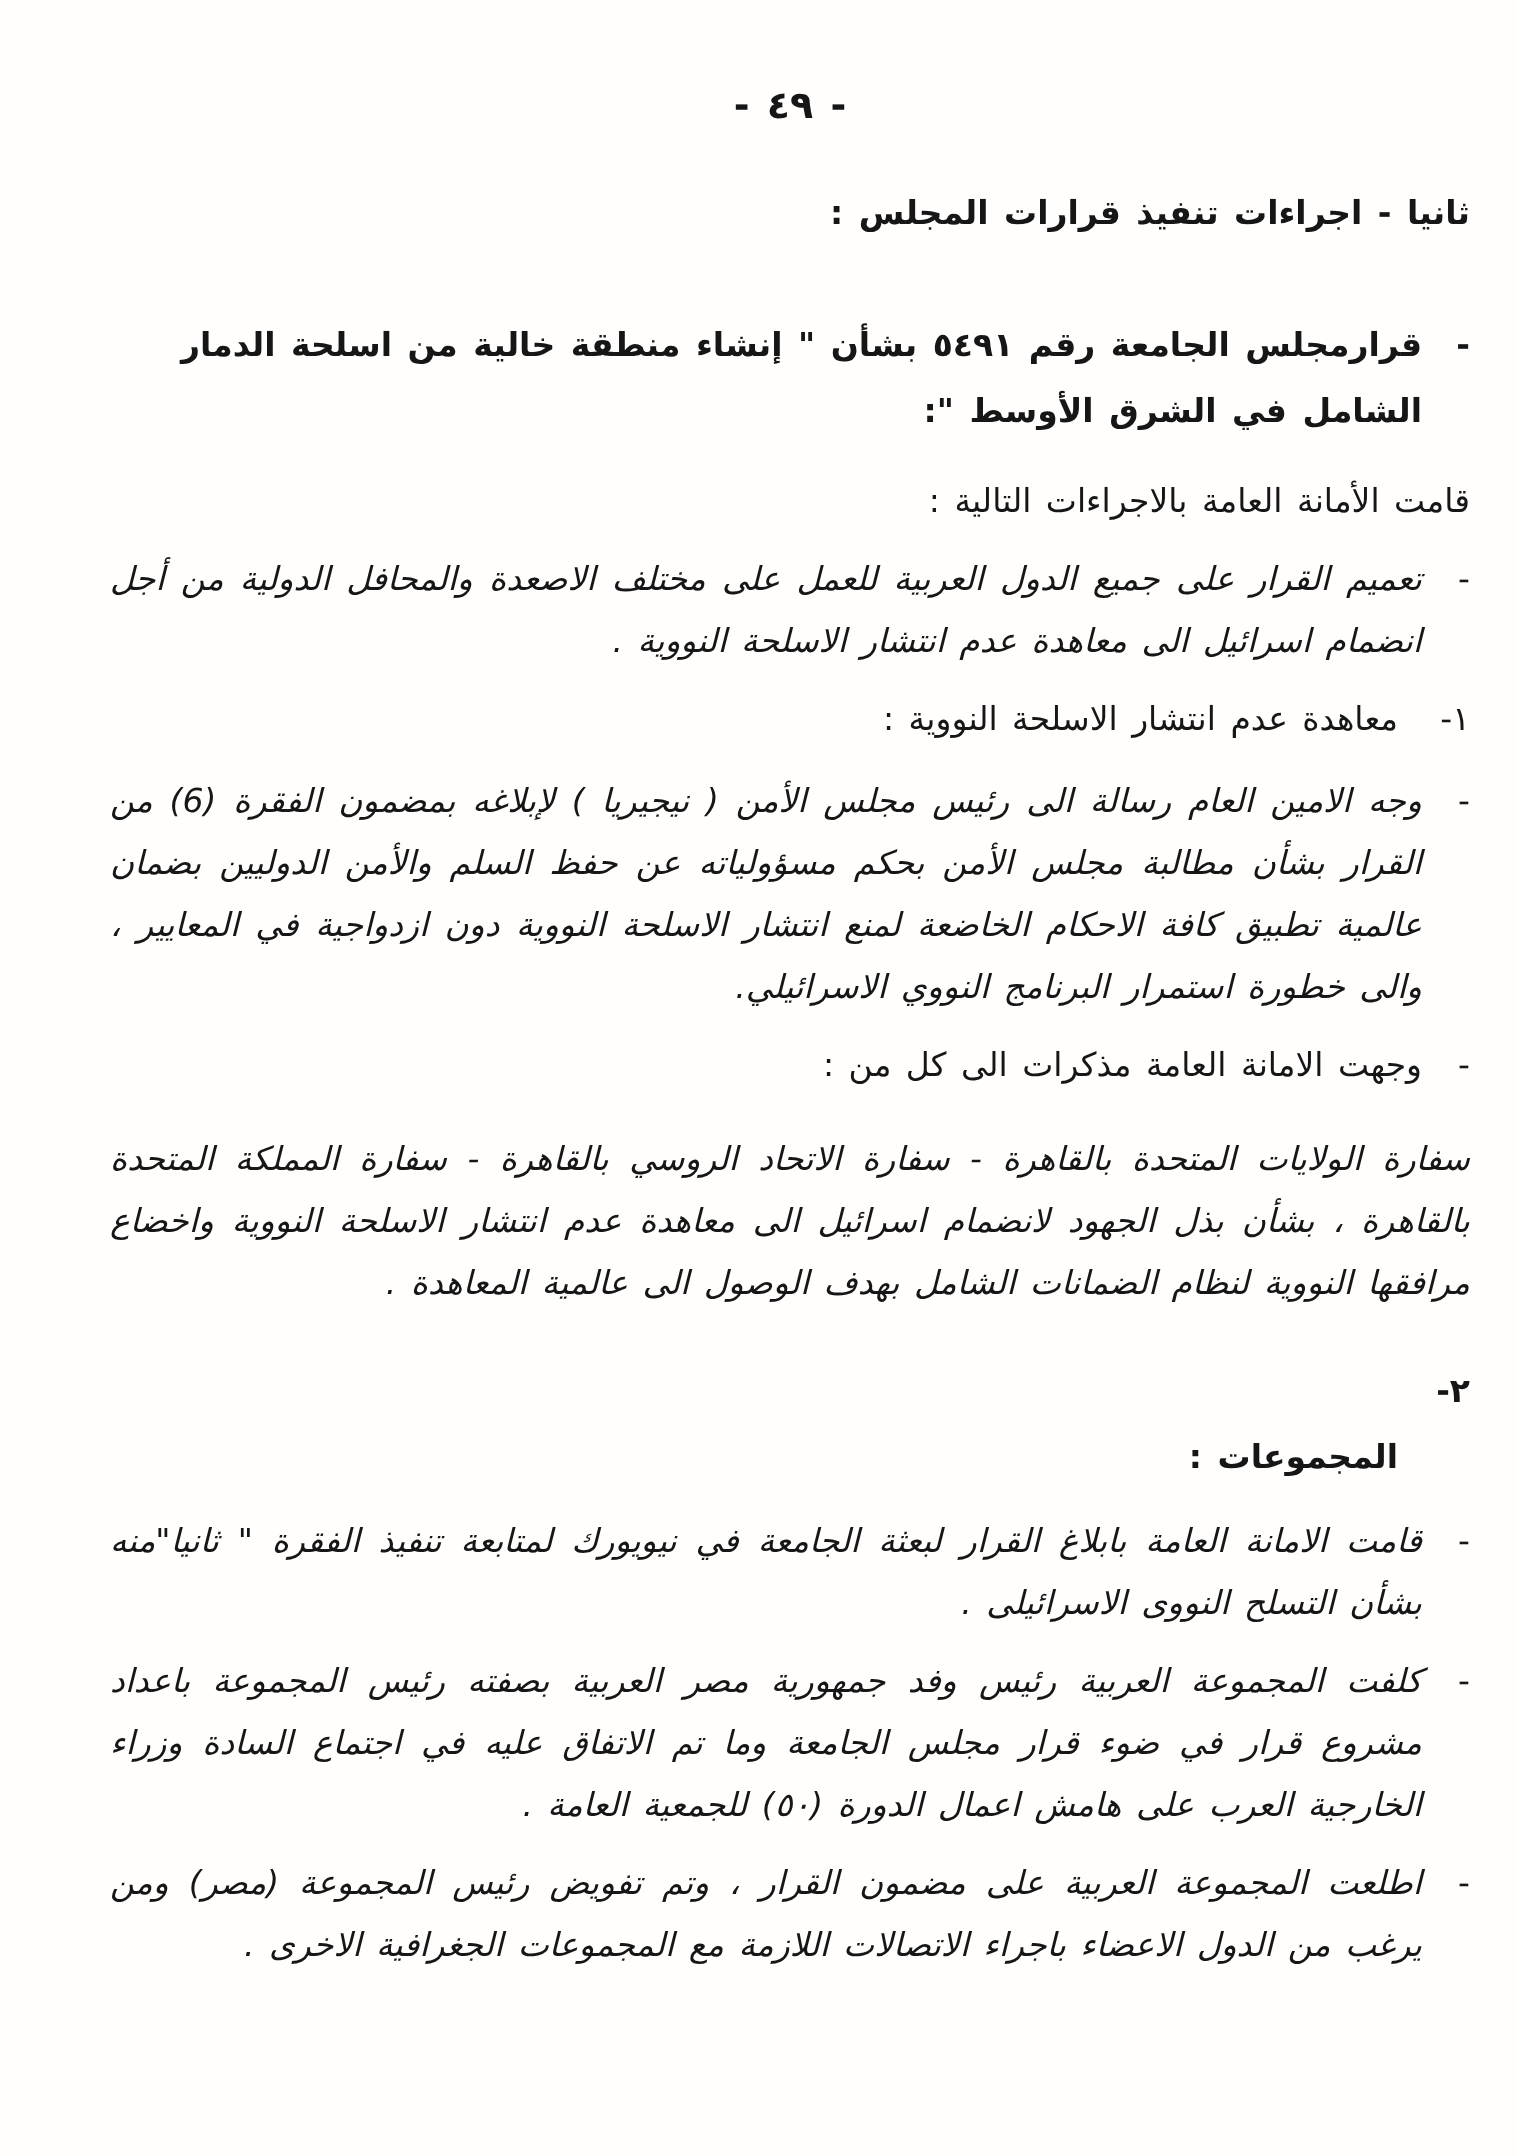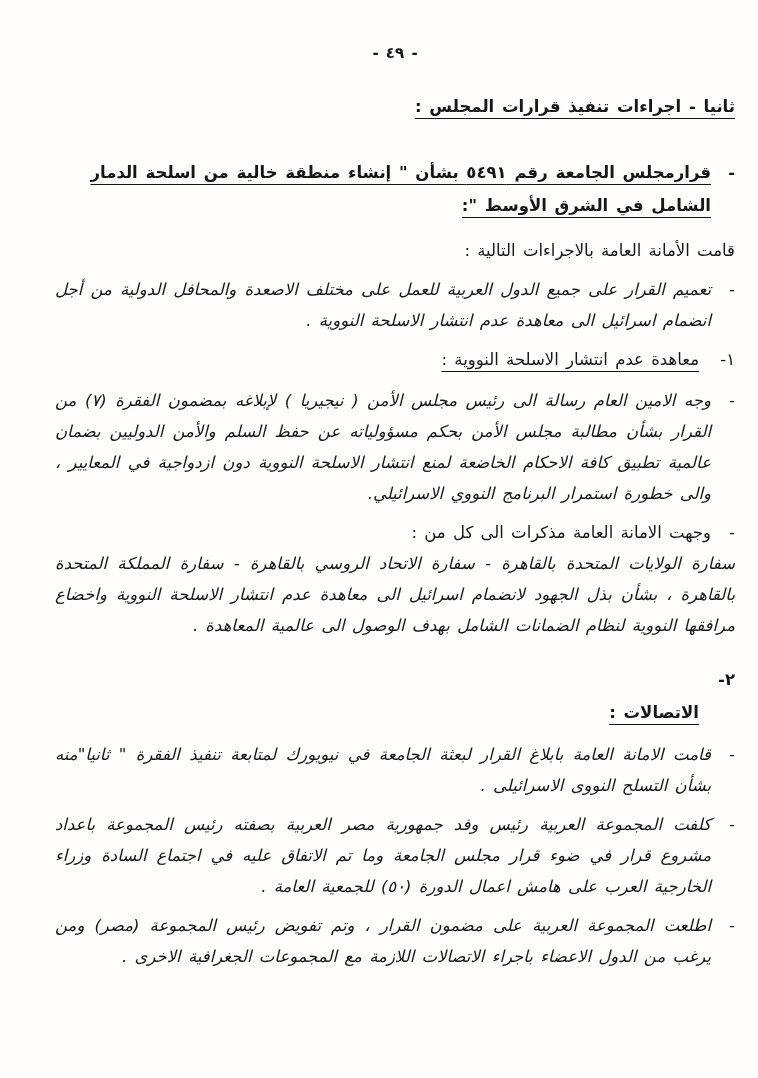--- a/index.html
+++ b/index.html
@@ -15,44 +15,43 @@
     font-family: "DejaVu Sans", sans-serif;
     font-size: 16.5px;
     line-height: 31px;
     word-spacing: 2px;
     padding: 38px 23px 0 55px;
     overflow: hidden;
   }
   .page-number {
     direction: ltr;
     text-align: center;
-    font-size: 15px;
+    font-size: 19px;
     font-weight: bold;
     letter-spacing: 2px;
     margin-bottom: 4px;
   }
   .u {
-    text-decoration: underline;
     text-decoration-thickness: 1.4px;
     text-underline-offset: 6px;
   }
   .bold { font-weight: bold; }
   .main-heading { margin-top: 22px; font-size: 16.5px; }
   .hang { display: flex; align-items: flex-start; }
   .marker { flex: 0 0 24px; }
   .num { flex: 0 0 36px; }
   .hang-body { flex: 1 1 auto; }
   .just { text-align: justify; text-justify: inter-word; font-style: italic; }
   .res-title { margin-top: 34px; line-height: 33px; }
   .para { margin-top: 13px; }
   .mt-sm { margin-top: 8px; }
   .mt-md { margin-top: 10px; }
   .indent-sm { padding-right: 14px; }
   .section-2 { margin-top: 22px; line-height: 33px; }
-  .cont { margin-top: 0; }
+  .cont { margin-top: 16px; }
 </style>
 </head>
 <body>
 
 <div class="page">
 
   <div class="page-number">- ٤٩ -</div>
 
   <div class="main-heading">
     <span class="u bold">ثانيا - اجراءات تنفيذ قرارات المجلس :</span>
@@ -76,35 +75,35 @@
 
   <div class="hang mt-sm">
     <span class="num">١-</span>
     <div class="hang-body">
       <span class="u">معاهدة عدم انتشار الاسلحة النووية :</span>
     </div>
   </div>
 
   <div class="hang mt-md">
     <span class="marker">-</span>
-    <div class="hang-body just">وجه الامين العام رسالة الى رئيس مجلس الأمن ( نيجيريا ) لإبلاغه بمضمون الفقرة (٧) من القرار بشأن مطالبة مجلس الأمن بحكم مسؤولياته عن حفظ السلم والأمن الدوليين بضمان عالمية تطبيق كافة الاحكام الخاضعة لمنع انتشار الاسلحة النووية دون ازدواجية في المعايير ، والى خطورة استمرار البرنامج النووي الاسرائيلي.</div>
+    <div class="hang-body just">وجه الامين العام رسالة الى رئيس مجلس الأمن ( نيجيريا ) لإبلاغه بمضمون الفقرة (6) من القرار بشأن مطالبة مجلس الأمن بحكم مسؤولياته عن حفظ السلم والأمن الدوليين بضمان عالمية تطبيق كافة الاحكام الخاضعة لمنع انتشار الاسلحة النووية دون ازدواجية في المعايير ، والى خطورة استمرار البرنامج النووي الاسرائيلي.</div>
   </div>
 
   <div class="hang mt-sm">
     <span class="marker">-</span>
     <div class="hang-body">وجهت الامانة العامة مذكرات الى كل من :</div>
   </div>
 
   <p class="just cont">سفارة الولايات المتحدة بالقاهرة - سفارة الاتحاد الروسي بالقاهرة - سفارة المملكة المتحدة بالقاهرة ، بشأن بذل الجهود لانضمام اسرائيل الى معاهدة عدم انتشار الاسلحة النووية واخضاع مرافقها النووية لنظام الضمانات الشامل بهدف الوصول الى عالمية المعاهدة .</p>
 
   <div class="hang section-2">
     <span class="num bold">٢-</span>
     <div class="hang-body">
       <br>
-      <span class="u bold">الاتصالات :</span>
+      <span class="u bold">المجموعات :</span>
     </div>
   </div>
 
   <div class="hang mt-md">
     <span class="marker">-</span>
     <div class="hang-body just">قامت الامانة العامة بابلاغ القرار لبعثة الجامعة في نيويورك لمتابعة تنفيذ الفقرة " ثانيا"منه بشأن التسلح النووى الاسرائيلى .</div>
   </div>
 
   <div class="hang mt-sm">
     <span class="marker">-</span>

